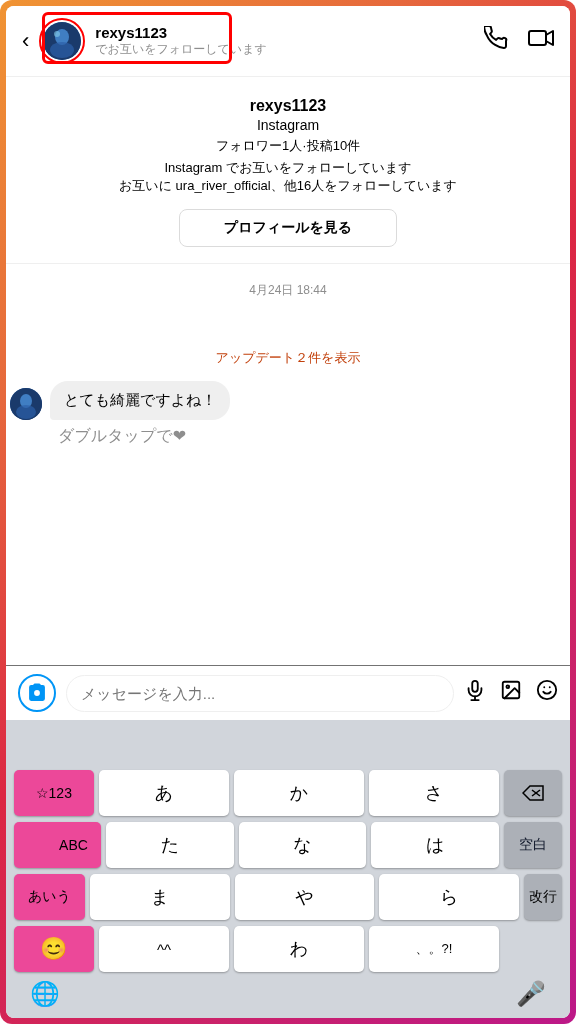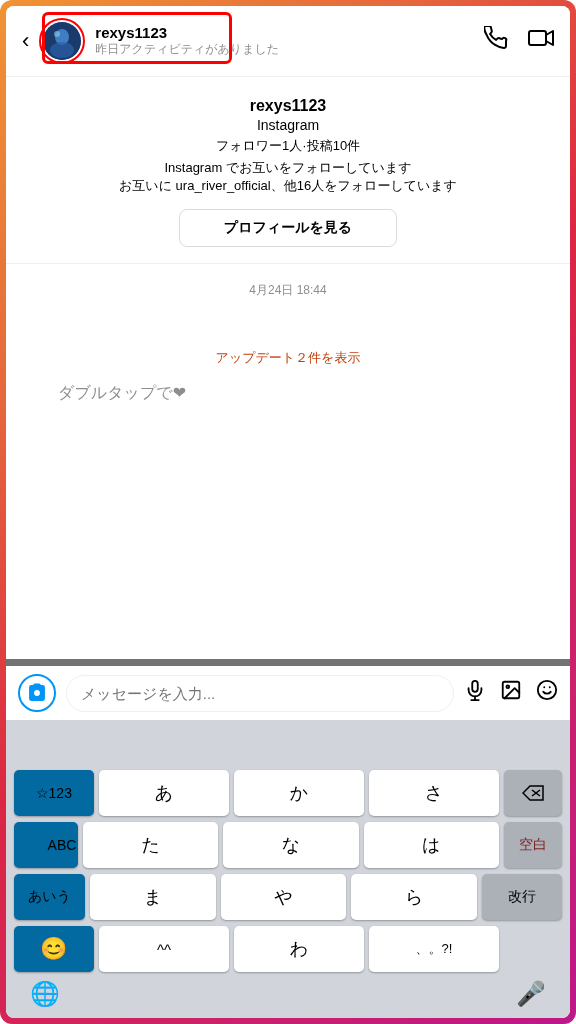--- a/index.html
+++ b/index.html
@@ -192,21 +192,21 @@
       color: #8e8e8e;
       margin-left: 48px;
       margin-top: 2px;
     }
 
     
     .input-bar {
       display: flex;
       align-items: center;
       padding: 8px 12px;
-      border-top: 7px solid #737373;
+      border-top: 1px solid #737373;
       background: #fff;
       gap: 10px;
     }
     .camera-btn {
       width: 38px;
       height: 38px;
       border-radius: 50%;
       border: 2px solid #0095f6;
       display: flex;
       align-items: center;
@@ -271,27 +271,27 @@
       display: flex;
       align-items: center;
       justify-content: center;
       font-size: 18px;
       color: #000;
       cursor: pointer;
       box-shadow: 0 1px 2px rgba(0,0,0,0.3);
       height: 46px;
     }
     .key-wide {
-      background: #0369a1;
+      background: #ec4899;
       color: #000;
       font-size: 14px;
     }
     .key-action {
       background: #acb0b7;
-      color: #7f1d1d;
+      color: #0f172a;
       font-size: 14px;
       font-weight: 500;
     }
     .key-delete {
       background: #acb0b7;
     }
     .key-return {
       background: #acb0b7;
       font-size: 14px;
     }
@@ -322,21 +322,21 @@
           <svg viewBox="0 0 38 38" xmlns="http://www.w3.org/2000/svg">
             <circle cx="19" cy="19" r="19" fill="#1a3a6b"></circle>
             <ellipse cx="19" cy="15" rx="7" ry="8" fill="#4a90d9" opacity="0.8"></ellipse>
             <ellipse cx="19" cy="28" rx="12" ry="8" fill="#2c5fa8" opacity="0.7"></ellipse>
             <circle cx="14" cy="12" r="3" fill="#87ceeb" opacity="0.6"></circle>
           </svg>
         </div>
       </div>
       <div class="header-info">
         <div class="header-username">rexys1123</div>
-        <div class="header-status">昨日アクティビティがありました</div>
+        <div class="header-status">でお互いをフォローしています</div>
       </div>
       <div class="header-icons">
         <span class="header-icon">
           <svg width="24" height="24" viewBox="0 0 24 24" fill="none" stroke="#000" stroke-width="2" stroke-linecap="round" stroke-linejoin="round">
             <path d="M22 16.92v3a2 2 0 01-2.18 2 19.79 19.79 0 01-8.63-3.07A19.5 19.5 0 013.07 9.8 19.79 19.79 0 01.06 1.18 2 2 0 012 0h3a2 2 0 012 1.72c.127.96.361 1.903.7 2.81a2 2 0 01-.45 2.11L6.09 7.91a16 16 0 006 6l1.27-1.27a2 2 0 012.11-.45c.907.339 1.85.573 2.81.7A2 2 0 0122 14.92z"></path>
           </svg>
         </span>
         <span class="header-icon">
           <svg width="26" height="22" viewBox="0 0 26 22" fill="none" stroke="#000" stroke-width="2" stroke-linecap="round" stroke-linejoin="round">
             <rect x="1" y="4" width="17" height="14" rx="2"></rect>
@@ -355,20 +355,30 @@
       <div class="profile-mutual">
         <div>Instagram でお互いをフォローしています</div>
         <div>お互いに ura_river_official、他16人をフォローしています</div>
       </div>
       <button class="profile-btn">プロフィールを見る</button>
     </div>
 
     <div class="chat-area">
       <div class="timestamp-center">4月24日 18:44</div>
       <div class="updates-link">アップデート２件を表示</div>
+      <div class="message-row">
+        <div class="message-avatar">
+          <svg width="32" height="32" viewBox="0 0 32 32" xmlns="http://www.w3.org/2000/svg">
+            <circle cx="16" cy="16" r="16" fill="#1a3a6b"></circle>
+            <ellipse cx="16" cy="13" rx="6" ry="7" fill="#4a90d9" opacity="0.8"></ellipse>
+            <ellipse cx="16" cy="24" rx="10" ry="7" fill="#2c5fa8" opacity="0.7"></ellipse>
+          </svg>
+        </div>
+        <div class="bubble">とても綺麗ですよね！</div>
+      </div>
       <div class="doubletap-hint">ダブルタップで❤</div>
     </div>
 
     <div class="input-bar">
       <div class="camera-btn">
         <svg viewBox="0 0 24 24" xmlns="http://www.w3.org/2000/svg">
           <path d="M12 15.5A3.5 3.5 0 018.5 12 3.5 3.5 0 0112 8.5a3.5 3.5 0 013.5 3.5 3.5 3.5 0 01-3.5 3.5zm7-13h-2.18l-1.82-2H9L7.18 2.5H5A2.5 2.5 0 002.5 5v14A2.5 2.5 0 005 21.5h14a2.5 2.5 0 002.5-2.5V5A2.5 2.5 0 0019 2.5z"></path>
         </svg>
       </div>
       <input class="message-input" type="text" readonly="" placeholder="メッセージを入力..." style="">
@@ -416,33 +426,33 @@
           <div class="key key-delete" style="width:58px;">
             <svg width="22" height="16" viewBox="0 0 22 16" fill="none">
               <path d="M8 1H21V15H8L1 8L8 1Z" stroke="#000" stroke-width="1.5" fill="none"></path>
               <line x1="10" y1="5" x2="18" y2="11" stroke="#000" stroke-width="1.5"></line>
               <line x1="18" y1="5" x2="10" y2="11" stroke="#000" stroke-width="1.5"></line>
             </svg>
           </div>
         </div>
 
         <div class="key-row">
-          <div class="key key-wide" style="width:64px;padding-left:32px;">ABC</div>
+          <div class="key key-wide" style="width:87px;padding-left:32px;">ABC</div>
           <div class="key" style="flex:1;">た</div>
           <div class="key" style="flex:1;">な</div>
           <div class="key" style="flex:1;">は</div>
           <div class="key key-action" style="width:58px;">空白</div>
         </div>
 
         <div class="key-row">
           <div class="key key-wide" style="width:71px;">あいう</div>
           <div class="key" style="flex:1;">ま</div>
           <div class="key" style="flex:1;">や</div>
           <div class="key" style="flex:1;">ら</div>
-          <div class="key key-return" style="width:80px;">改行</div>
+          <div class="key key-return" style="width:38px;">改行</div>
         </div>
 
         <div class="key-row">
           <div class="key key-wide" style="width:80px; font-size:22px;">😊</div>
           <div class="key" style="flex:1; font-size:15px;">^^</div>
           <div class="key" style="flex:1;">わ</div>
           <div class="key" style="flex:1; font-size:13px;">、。?!</div>
           <div class="key key-wide" style="width:58px; background: transparent; box-shadow:none;"></div>
         </div>
       </div>

